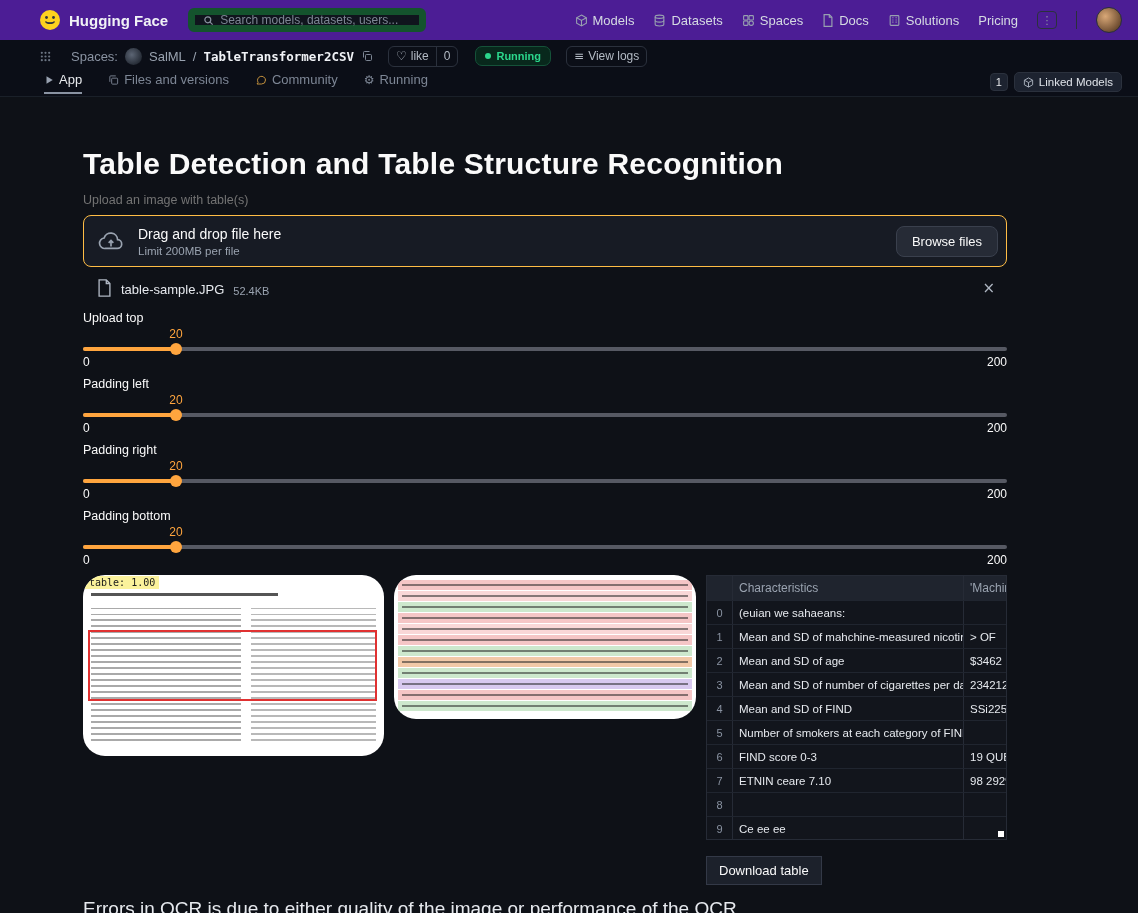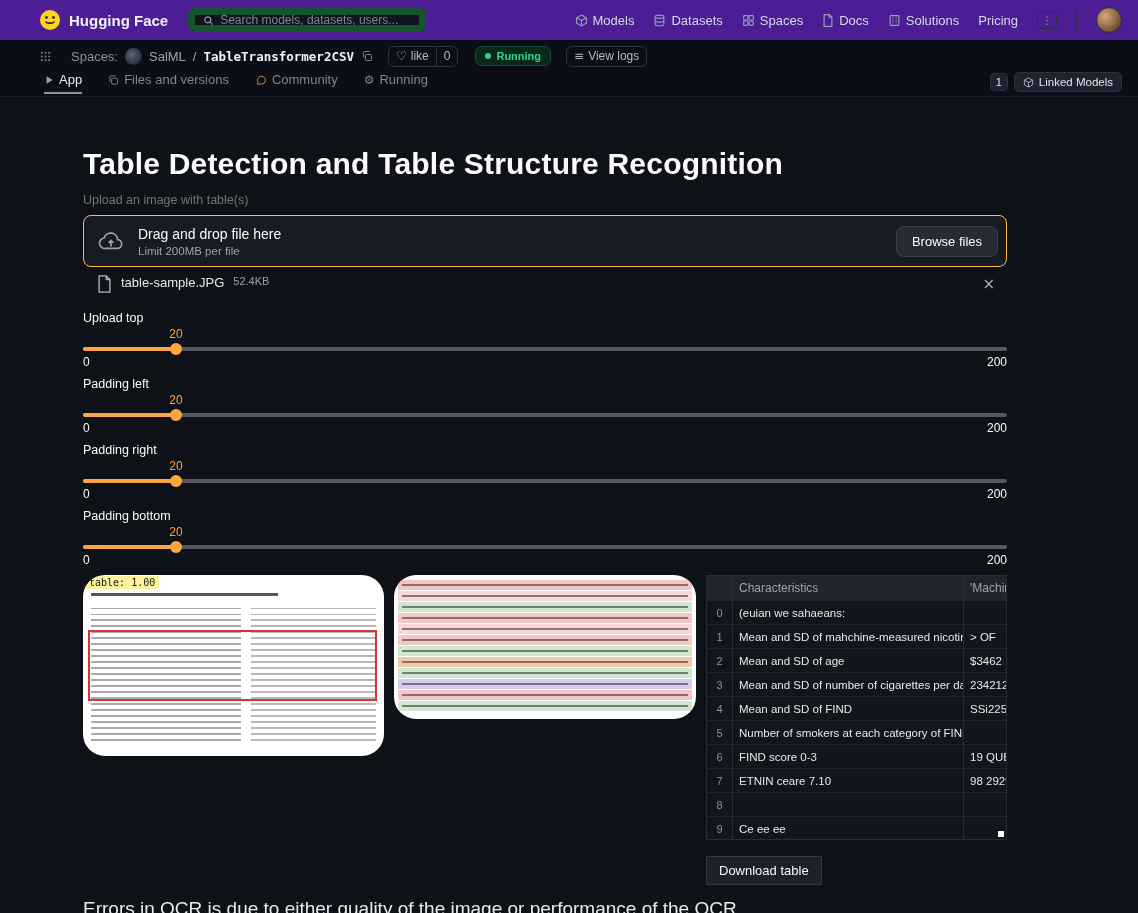--- a/index.html
+++ b/index.html
@@ -44,21 +44,21 @@
 
   
   .app { position:relative; height:816px; background:#0e1117; }
   .content { position:absolute; left:83px; top:0; width:924px; color:#fafafa; }
   h1.app-title { margin-top:50px; font-size:30px; line-height:34px; font-weight:bold; color:#fafafa; letter-spacing:0.2px; }
   .upload-label { margin-top:12px; font-size:12.5px; color:#737373; }
   .uploader { margin-top:8px; height:52px; background:#171b24; border:1px solid #ffbd45; border-radius:8px; display:flex; align-items:center; padding:0 8px 0 14px; gap:14px; }
   .uploader-texts .dd { font-size:14px; color:#fafafa; }
   .uploader-texts .limit { font-size:11.5px; color:#9aa3b0; margin-top:3px; }
   .browse-btn { margin-left:auto; background:#262b36; border:1px solid #3a404d; border-radius:8px; color:#fafafa; font-size:13px; padding:7px 15px; cursor:pointer; font-family:"Liberation Sans",sans-serif; }
-  .file-row { margin-top:8px; height:22px; display:flex; align-items:flex-start; gap:9px; padding-left:14px; }
+  .file-row { margin-top:8px; height:22px; display:flex; align-items:flex-end; gap:9px; padding-left:14px; }
   .file-name { font-size:13px; color:#e6e9ee; }
   .file-size { font-size:11px; color:#9aa3b0; }
   .file-clear { margin-left:auto; margin-right:12px; color:#aeb6c2; font-size:15px; cursor:pointer; }
 
   
   .sliders { margin-top:14px; }
   .slider-block { margin-bottom:10px; }
   .slider-label { font-size:12.5px; color:#fafafa; height:16px; }
   .slider-area { position:relative; height:40px; }
   .slider-value { position:absolute; top:0; left:93px; transform:translateX(-50%); color:#ffa53e; font-size:12px; }

